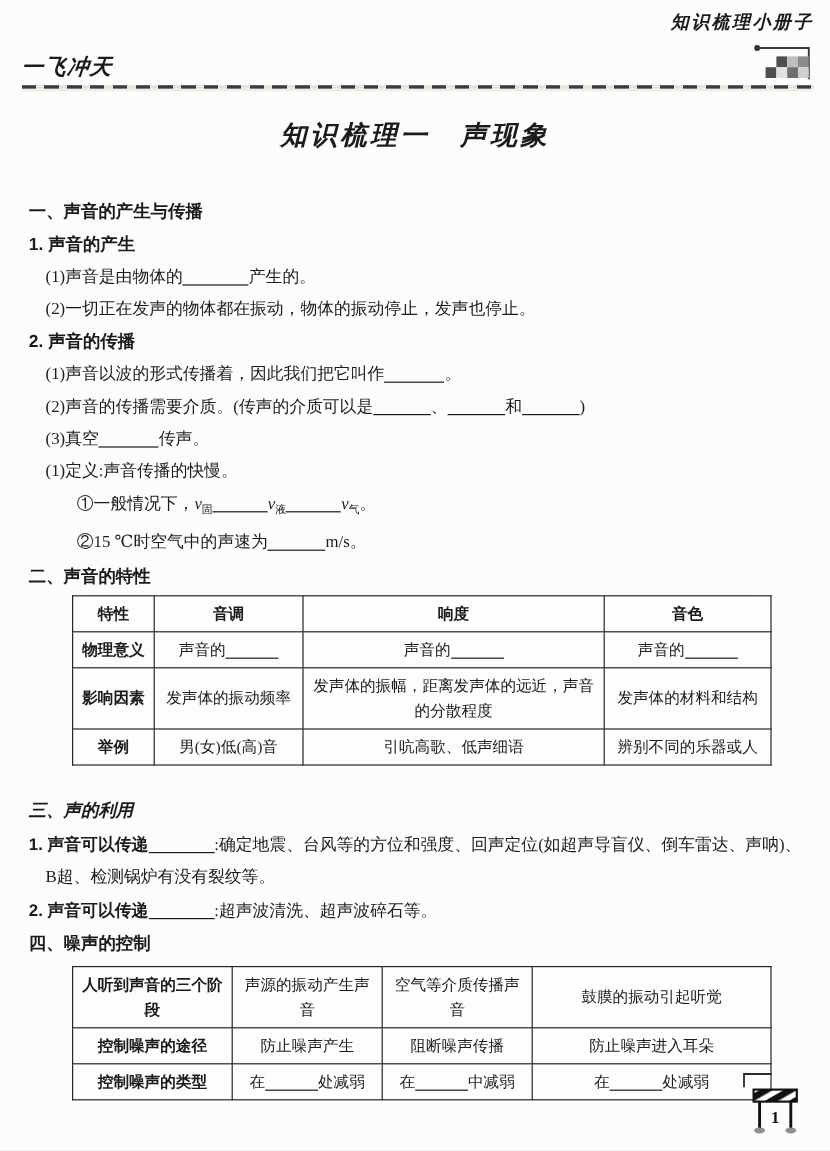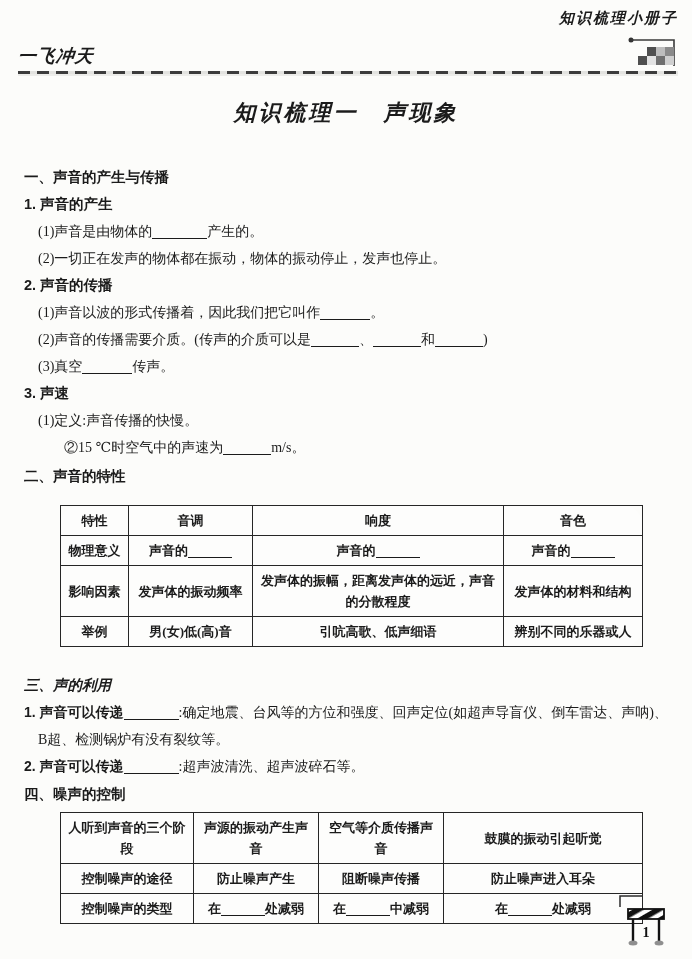--- a/index.html
+++ b/index.html
@@ -27,23 +27,23 @@
   .it2{padding-left:40px;}
   .li{padding-left:14px;text-indent:-14px;}
   .li b{font-weight:bold;font-family:"Liberation Sans","DejaVu Sans",sans-serif;font-weight:600;}
   .bl{display:inline-block;height:14px;border-bottom:1px solid #1b1b1b;vertical-align:-3px;}
   .w44{width:44px}.w46{width:46px}.w48{width:48px}.w50{width:50px}.w55{width:55px}
   .vv{font-style:italic;font-family:"Liberation Serif",serif;}
   sub{font-size:9px;}
   
   table{border-collapse:collapse;table-layout:fixed;margin-left:36px;width:582px;background:#fdfdfc;}
   td,th{border:1.5px solid #262626;text-align:center;font-size:13px;line-height:21px;
-        padding:4px 6px;font-weight:bold;vertical-align:middle;word-break:break-all;}
+        padding:4px 6px;font-weight:normal;vertical-align:middle;word-break:break-all;}
   th,.lab{font-family:"Liberation Sans","DejaVu Sans",sans-serif;font-weight:bold;font-size:13px;}
-  .t1{margin-top:15px;border-radius:21px;}
+  .t1{margin-top:1px;border-radius:21px;}
   .t2{margin-top:4px;}
   .sh2{margin-top:2px;}
   .sh3{margin-top:25px;font-style:italic;}
   .sh4{margin-top:1px;}
   
   .foot{position:absolute;right:22px;bottom:6px;}
 </style>
 </head>
 <body>
 
@@ -76,22 +76,22 @@
 
     <h3 class="nh">1. 声音的产生</h3>
     <p class="it"><span>(1)声音是由物体的</span><span class="bl w55"></span><span>产生的。</span></p>
     <p class="it">(2)一切正在发声的物体都在振动，物体的振动停止，发声也停止。</p>
 
     <h3 class="nh">2. 声音的传播</h3>
     <p class="it"><span>(1)声音以波的形式传播着，因此我们把它叫作</span><span class="bl w50"></span><span>。</span></p>
     <p class="it"><span>(2)声音的传播需要介质。(传声的介质可以是</span><span class="bl w48"></span><span>、</span><span class="bl w48"></span><span>和</span><span class="bl w48"></span><span>)</span></p>
     <p class="it"><span>(3)真空</span><span class="bl w50"></span><span>传声。</span></p>
 
-    <h3 class="nh">3. 声速</h3>
     <p class="it">(1)定义:声音传播的快慢。</p>
+    <p class="it2"><span>①一般情况下，</span><span class="vv">v</span><sub>固</sub><span class="bl w46"></span><span class="vv">v</span><sub>液</sub><span class="bl w46"></span><span class="vv">v</span><sub>气</sub><span>。</span></p>
     <p class="it2"><span>②15 ℃时空气中的声速为</span><span class="bl w48"></span><span>m/s。</span></p>
 
     <h2 class="sh sh2">二、声音的特性</h2>
     <table class="t1">
       <colgroup>
           <col style="width:68px">
           <col style="width:124px">
           <col style="width:251px">
           <col style="width:139px">
         </colgroup>

